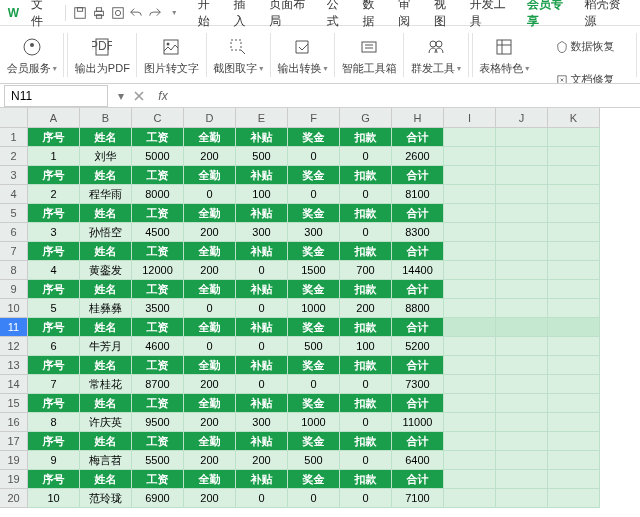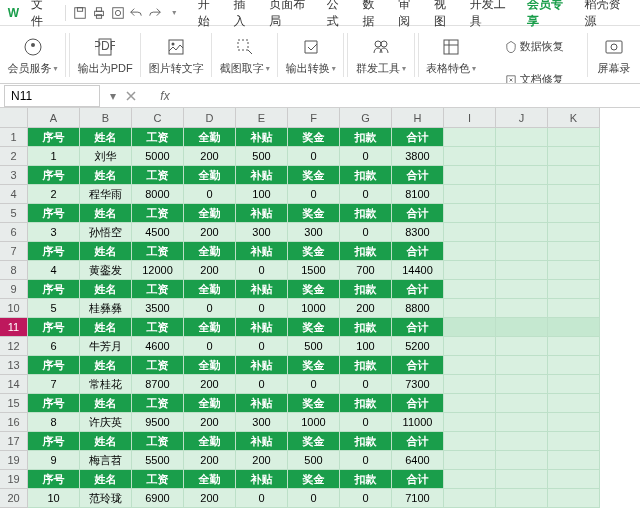--- a/index.html
+++ b/index.html
@@ -12,28 +12,28 @@
 .tab.green{color:#1a9e4b;font-weight:bold}
 .tabs{display:flex;gap:2px;margin-left:6px}
 .ribbon{display:flex;align-items:flex-start;height:58px;border-bottom:1px solid #d0d0d0;padding:4px 2px;gap:1px;overflow:hidden}
 .rgrp{display:flex;flex-direction:column;align-items:center;justify-content:center;padding:0 6px;height:50px;cursor:pointer;min-width:48px}
 .rgrp .ri{height:24px;display:flex;align-items:center;justify-content:center;color:#555}
 .rgrp .ri svg{width:20px;height:20px}
 .rgrp .rl{font-size:11px;color:#444;margin-top:2px;white-space:nowrap;display:flex;align-items:center;gap:2px}
 .rgrp .rl .dd{font-size:8px;color:#888}
 .vsep{width:1px;height:44px;background:#e3e3e3;margin:3px 1px}
 .namebox{display:flex;align-items:center;height:24px;border-bottom:1px solid #d0d0d0}
-.nb-cell{width:96px;height:22px;border:1px solid #ccc;margin:0 4px;padding:2px 6px;background:#fff}
+.nb-cell{width:104px;height:22px;border:1px solid #ccc;margin:0 4px;padding:2px 6px;background:#fff}
 .nb-btn{width:18px;height:18px;display:flex;align-items:center;justify-content:center;color:#777;cursor:pointer}
-.fx{font-style:italic;color:#666;margin-left:16px}
+.fx{font-style:italic;color:#666;margin-left:6px}
 .grid{display:flex;height:409px;overflow:hidden}
 .rowhdrs{display:flex;flex-direction:column}
 .corner{width:28px;height:20px;background:#e8eceb;border-right:1px solid #ccc;border-bottom:1px solid #ccc}
 .rh{width:28px;height:19px;background:#e8eceb;border-right:1px solid #ccc;border-bottom:1px solid #ccc;display:flex;align-items:center;justify-content:center;color:#555;font-size:11px}
-.rh.sel{background:#be185d;color:#fff}
+.rh.sel{background:#3b82f6;color:#fff}
 .cols{display:flex;flex-direction:column;flex:1}
 .colhdrs{display:flex;height:20px}
 .ch{width:52px;height:20px;background:#e8eceb;border-right:1px solid #ccc;border-bottom:1px solid #ccc;display:flex;align-items:center;justify-content:center;color:#555;font-size:11px}
 .rows{display:flex;flex-direction:column}
 .row{display:flex;height:19px}
 .cell{width:52px;height:19px;border-right:1px solid #bde0c8;border-bottom:1px solid #bde0c8;display:flex;align-items:center;justify-content:center;font-size:11px;background:#d9f0e0;color:#000;overflow:hidden}
 .cell.hdr{background:#1a9e4b;color:#fff;font-weight:600}
 .cell.empty{background:#d9f0e0}
 .row.selrow .cell{background:#c5e8d0}
 .row.selrow .cell.hdr{background:#1a9e4b}
@@ -135,20 +135,29 @@
     <div class="rgrp">
       <div class="ri">
         <svg viewBox="0 0 20 20">
           <path d="M4 4h12v12H4z" fill="none" stroke="currentColor"></path>
           <path d="M7 10l3 3 6-6" fill="none" stroke="currentColor"></path>
         </svg>
       </div>
       <div class="rl">输出转换<span class="dd">▾</span></div>
     </div>
     <div class="vsep"></div>
+    <div class="rgrp">
+      <div class="ri">
+        <svg viewBox="0 0 20 20">
+          <rect x="3" y="5" width="14" height="10" fill="none" stroke="currentColor"></rect>
+          <path d="M6 8h8M6 11h8" stroke="currentColor"></path>
+        </svg>
+      </div>
+      <div class="rl">智能工具箱</div>
+    </div>
     <div class="vsep"></div>
     <div class="rgrp">
       <div class="ri">
         <svg viewBox="0 0 20 20">
           <circle cx="7" cy="7" r="3" fill="none" stroke="currentColor"></circle>
           <circle cx="13" cy="7" r="3" fill="none" stroke="currentColor"></circle>
           <path d="M3 16c0-3 2-5 4-5s4 2 4 5M9 16c0-3 2-5 4-5s4 2 4 5" fill="none" stroke="currentColor"></path>
         </svg>
       </div>
       <div class="rl">群发工具<span class="dd">▾</span></div>
@@ -167,29 +176,20 @@
     <div class="rgrp">
       <div class="rl" style="margin:16px"><svg width="14" height="14" viewBox="0 0 20 20">
           <path d="M10 2l6 4v5c0 4-3 7-6 7s-6-3-6-7V6z" fill="none" stroke="currentColor"></path>
         </svg> 数据恢复</div>
       <div class="rl"><svg width="14" height="14" viewBox="0 0 20 20">
           <path d="M4 4h12v12H4z" fill="none" stroke="currentColor"></path>
           <path d="M8 8l4 4M12 8l-4 4" stroke="currentColor"></path>
         </svg> 文档修复</div>
     </div>
     <div class="vsep"></div>
-    <div class="rgrp">
-      <div class="ri">
-        <svg viewBox="0 0 20 20">
-          <rect x="2" y="4" width="16" height="12" rx="1" fill="none" stroke="currentColor"></rect>
-          <circle cx="10" cy="10" r="3" fill="none" stroke="currentColor"></circle>
-        </svg>
-      </div>
-      <div class="rl">屏幕录</div>
-    </div>
   </div>
 
 <div class="namebox">
   <input class="nb-cell" value="N11" style="">
   <span class="nb-btn">▾</span>
   <span class="nb-btn">
       <svg width="12" height="12" viewBox="0 0 12 12" stroke="#999" stroke-width="1.5">
         <path d="M2 2l8 8M10 2l-8 8"></path>
       </svg>
     </span>
@@ -249,21 +249,21 @@
           <div class="cell empty"></div>
         </div>
         <div class="row">
           <div class="cell">1</div>
           <div class="cell">刘华</div>
           <div class="cell">5000</div>
           <div class="cell">200</div>
           <div class="cell">500</div>
           <div class="cell">0</div>
           <div class="cell">0</div>
-          <div class="cell">3800</div>
+          <div class="cell">2600</div>
           <div class="cell empty"></div>
           <div class="cell empty"></div>
           <div class="cell empty"></div>
         </div>
         <div class="row">
           <div class="cell hdr">序号</div>
           <div class="cell hdr">姓名</div>
           <div class="cell hdr">工资</div>
           <div class="cell hdr">全勤</div>
           <div class="cell hdr">补贴</div>

